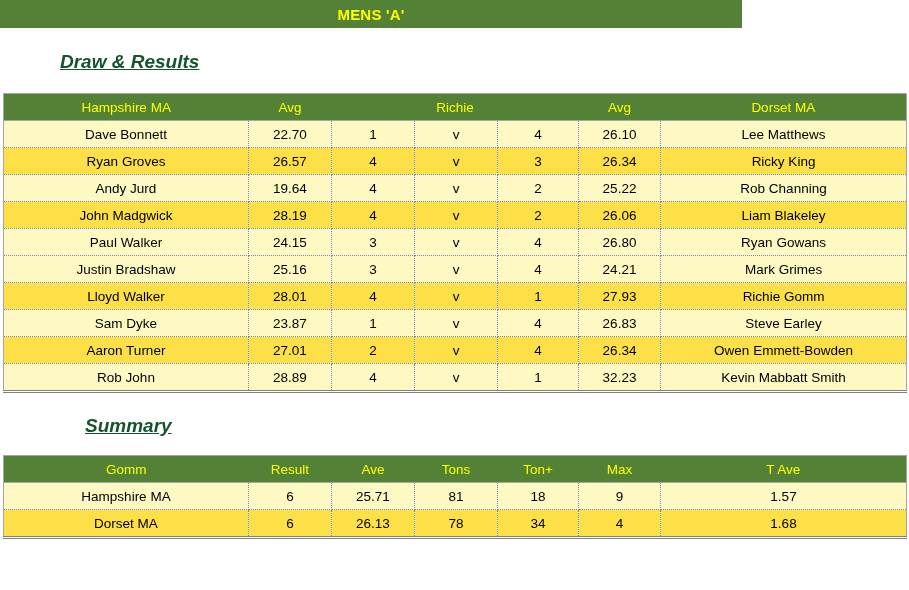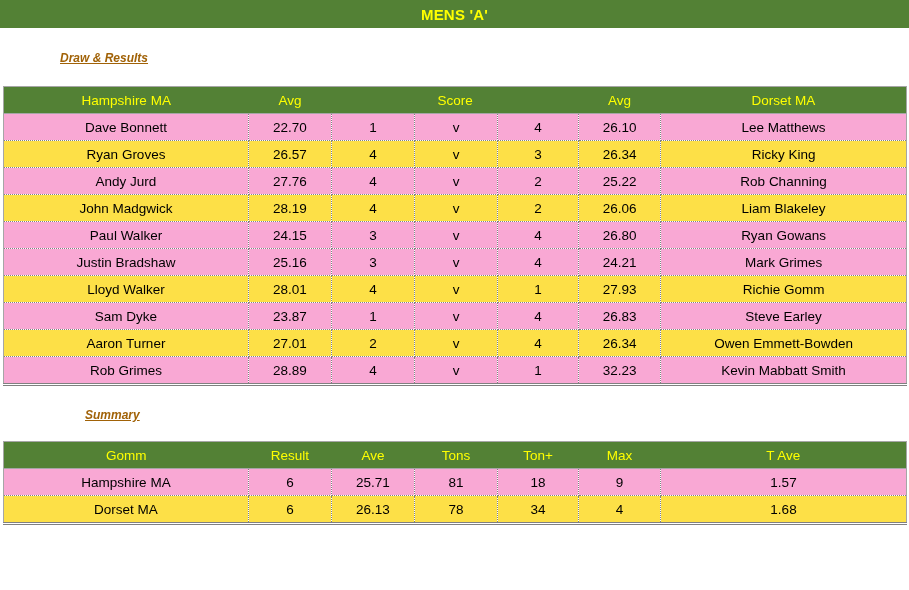--- a/index.html
+++ b/index.html
@@ -10,42 +10,42 @@
     width: 909px;
     height: 590px;
     background: #ffffff;
     font-family: "Liberation Sans", sans-serif;
     color: #000000;
     overflow: hidden;
   }
 
   
   .banner {
-    width: 909px;
+    width: 742px;
     height: 28px;
     background: #538135;
     display: flex;
     align-items: center;
     justify-content: center;
   }
   .banner-title {
     color: #ffff00;
     font-size: 15px;
     font-weight: bold;
     letter-spacing: 0.2px;
     line-height: 1;
   }
 
   
   .section-heading {
-    font-size: 12px;
+    font-size: 19px;
     font-weight: bold;
     font-style: italic;
     text-decoration: underline;
-    color: #a16207;
+    color: #14532d;
     display: inline-block;
   }
   .heading-draw {
     margin: 23px 0 0 60px;
   }
   .heading-summary {
     margin: 22px 0 0 85px;
   }
 
   
@@ -71,21 +71,21 @@
   }
   .sheet-table thead th {
     color: #ffff00;
     font-size: 13.5px;
     border-top: 1px solid #a6a6a6;
     border-bottom: 1px solid #a6a6a6;
   }
   .sheet-table thead th.first-col { border-left: 1px solid #a6a6a6; }
   .sheet-table thead th.last-col  { border-right: 1px solid #a6a6a6; }
 
-  .sheet-table tbody tr { background: #f9a8d4; }
+  .sheet-table tbody tr { background: #fef9c3; }
   .sheet-table tbody tr.alt { background: #fde047; }
 
   .sheet-table tbody td {
     border-right: 1px dotted #808080;
     border-bottom: 1px dotted #808080;
     color: #000000;
   }
   .sheet-table tbody td.first-col { border-left: 1px solid #a6a6a6; }
   .sheet-table tbody td.last-col  { border-right: 1px solid #a6a6a6; margin-top: 16px; }
   .sheet-table tbody tr:last-child td {
@@ -132,21 +132,21 @@
         <col class="c-score-left">
         <col class="c-v">
         <col class="c-score-rght">
         <col class="c-avg-rght">
         <col class="c-name-rght">
     </colgroup>
     <thead>
       <tr>
         <th class="first-col">Hampshire MA</th>
         <th>Avg</th>
-        <th colspan="3">Score</th>
+        <th colspan="3">Richie</th>
         <th>Avg</th>
         <th class="last-col">Dorset MA</th>
       </tr>
     </thead>
     <tbody id="draw-body">
         <tr>
           <td class="first-col">Dave Bonnett</td>
           <td>22.70</td>
           <td>1</td>
           <td>v</td>
@@ -158,21 +158,21 @@
           <td class="first-col">Ryan Groves</td>
           <td>26.57</td>
           <td>4</td>
           <td>v</td>
           <td>3</td>
           <td>26.34</td>
           <td class="last-col">Ricky King</td>
         </tr>
         <tr>
           <td class="first-col">Andy Jurd</td>
-          <td>27.76</td>
+          <td>19.64</td>
           <td>4</td>
           <td>v</td>
           <td>2</td>
           <td>25.22</td>
           <td class="last-col">Rob Channing</td>
         </tr>
         <tr class="alt">
           <td class="first-col">John Madgwick</td>
           <td>28.19</td>
           <td>4</td>
@@ -220,21 +220,21 @@
         <tr class="alt">
           <td class="first-col">Aaron Turner</td>
           <td>27.01</td>
           <td>2</td>
           <td>v</td>
           <td>4</td>
           <td>26.34</td>
           <td class="last-col">Owen Emmett-Bowden</td>
         </tr>
         <tr>
-          <td class="first-col">Rob Grimes</td>
+          <td class="first-col">Rob John</td>
           <td>28.89</td>
           <td>4</td>
           <td>v</td>
           <td>1</td>
           <td>32.23</td>
           <td class="last-col">Kevin Mabbatt Smith</td>
         </tr>
       </tbody>
   </table>
 </div>

